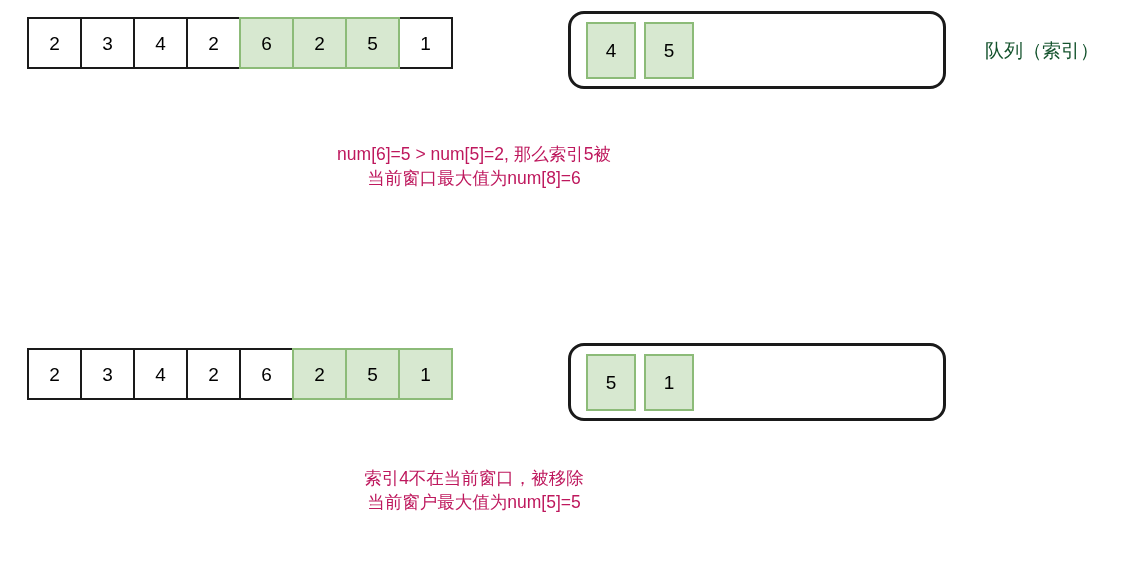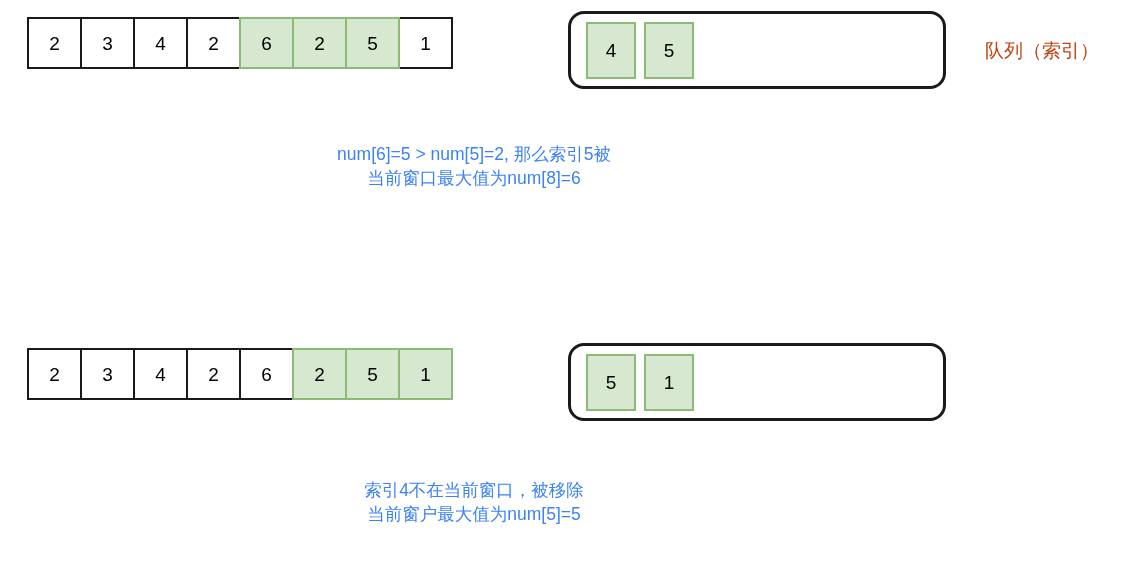--- a/index.html
+++ b/index.html
@@ -76,28 +76,28 @@
     font-size: 19px;
     line-height: 1;
   }
 
   
   .side-label {
     position: absolute;
     font-size: 19px;
     line-height: 1;
     white-space: nowrap;
-    color: #c2410c;
+    color: #14532d;
   }
   .caption {
     position: absolute;
     text-align: center;
     font-size: 17.5px;
     line-height: 24px;
-    color: #3b82f6;
+    color: #be185d;
     white-space: nowrap;
   }
   .caption .line { display: block; }
 </style>
 </head>
 <body>
 
 <div class="stage">
 
   <div class="array-row" id="array-1" style="left:27px; top:17px;">
@@ -132,18 +132,18 @@
       <div class="cell hl">2</div>
       <div class="cell hl">5</div>
       <div class="cell hl">1</div>
     </div>
 
   <div class="queue-box" id="queue-2" style="left:568px; top:343px; width:378px; height:78px;">
       <div class="qcell">5</div>
       <div class="qcell">1</div>
     </div>
 
-  <div class="caption" style="left:174px; top:478px; width:600px;">
+  <div class="caption" style="left:174px; top:466px; width:600px;">
     <span class="line">索引4不在当前窗口，被移除</span>
     <span class="line">当前窗户最大值为num[5]=5</span>
   </div>
 
 </div>
 
 </body></html>

